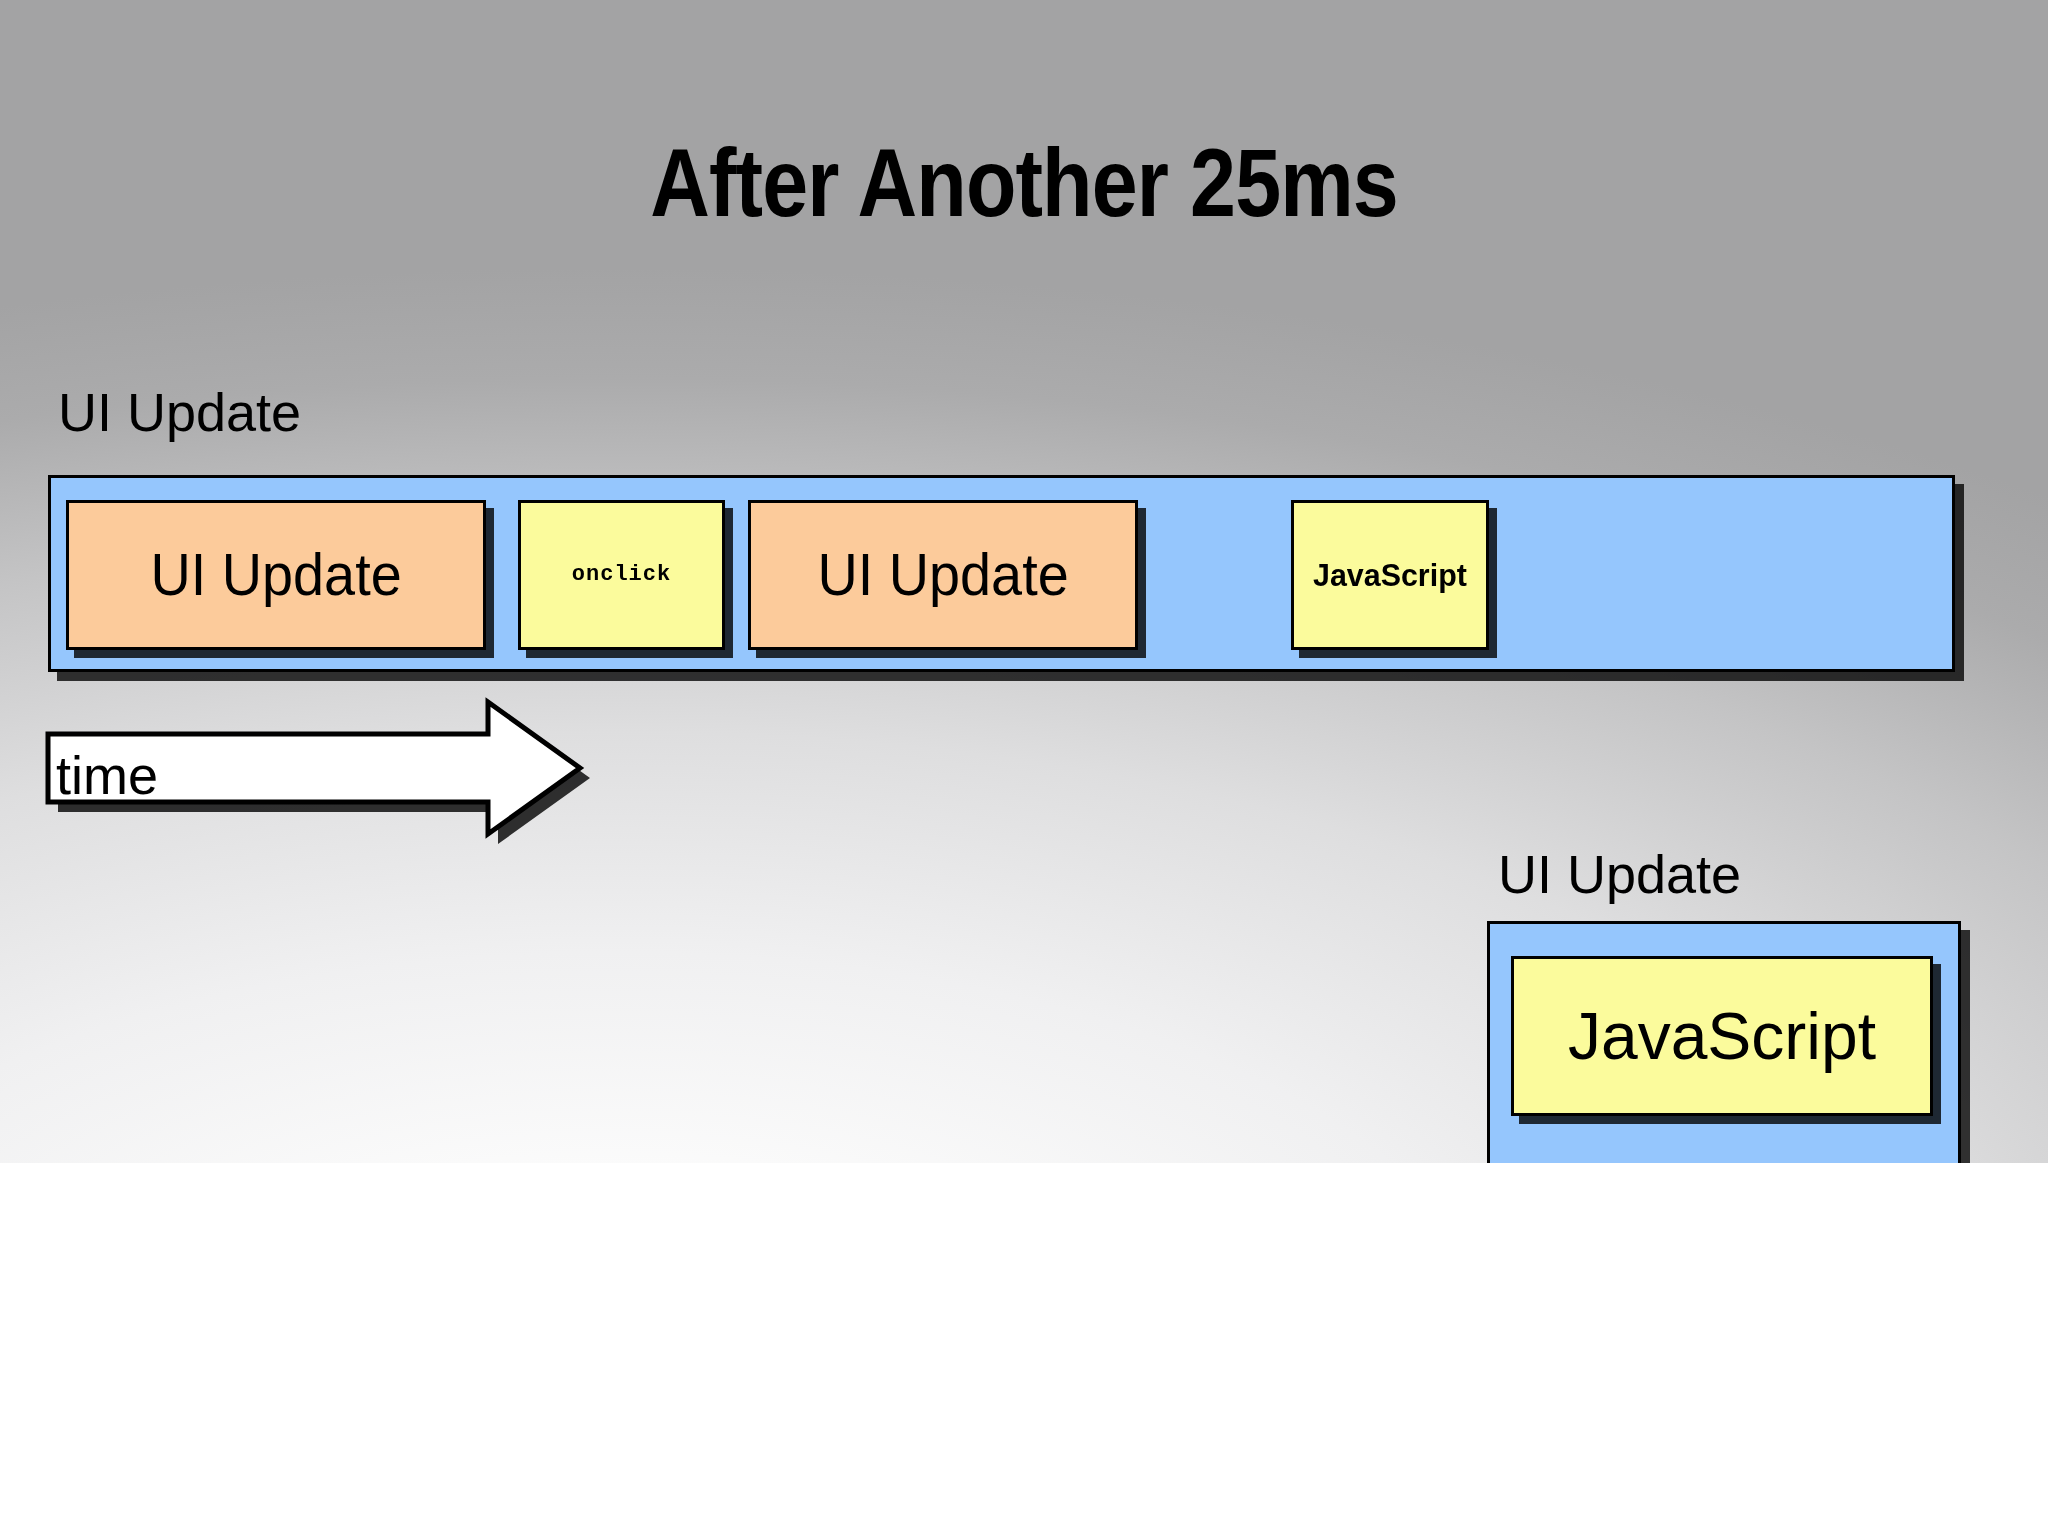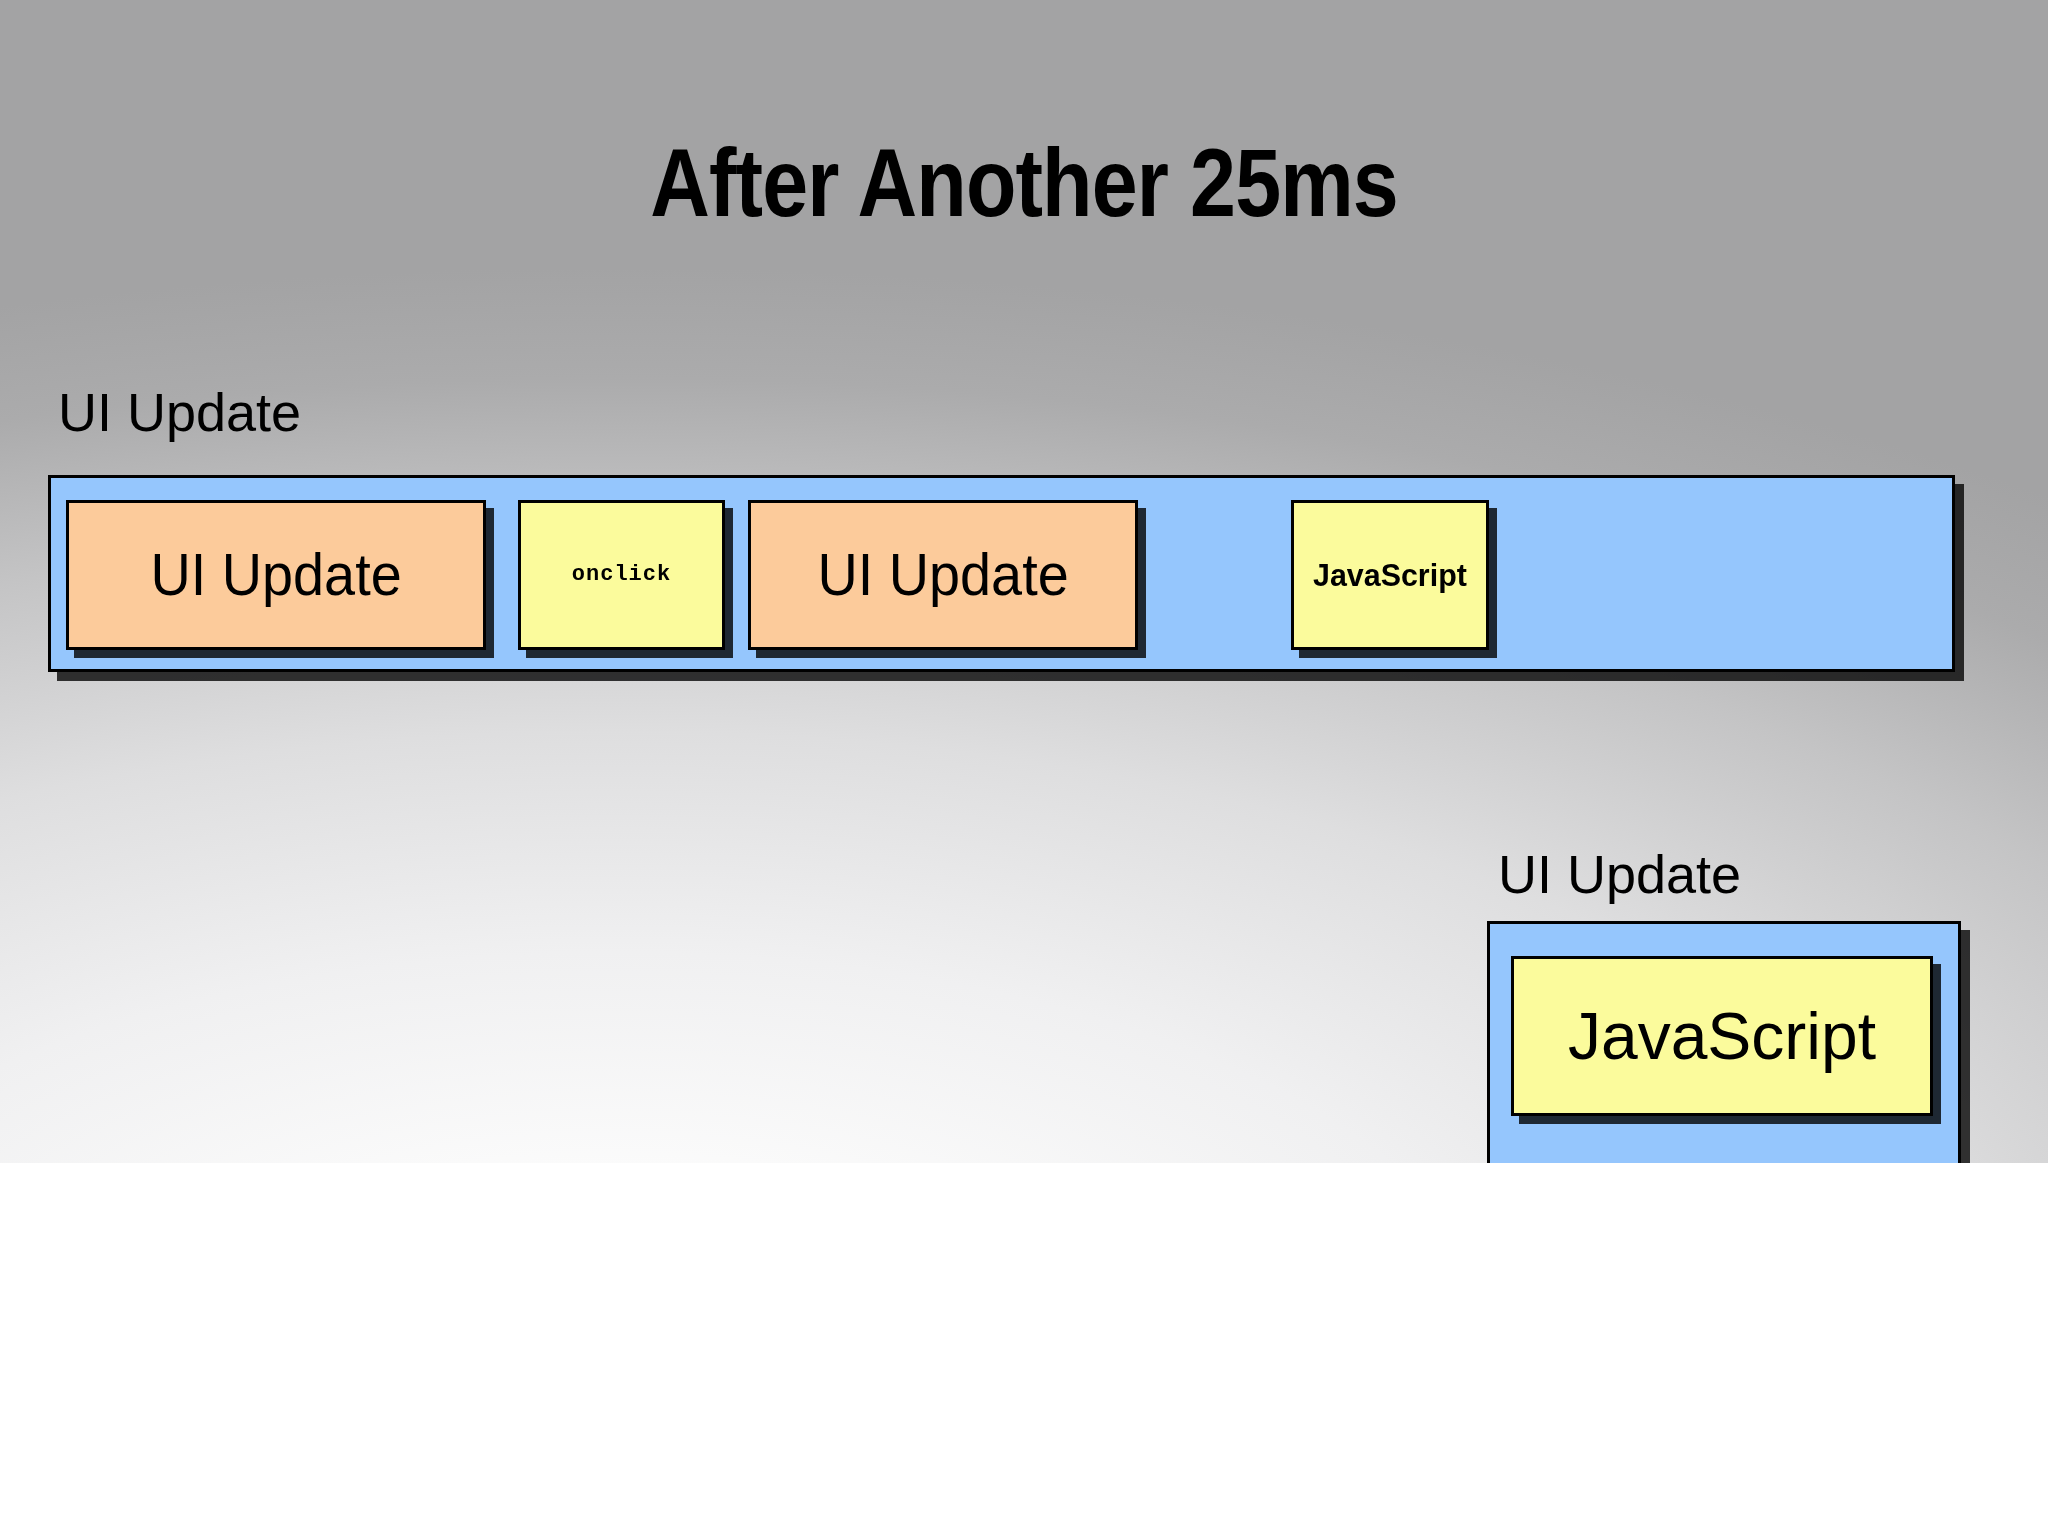--- a/index.html
+++ b/index.html
@@ -177,20 +177,27 @@
 
     <div id="block-ui-update-2" class="task-block peach">
       <span class="task-label ui-update">UI Update</span>
     </div>
 
     <div id="block-js" class="task-block yellow">
       <span class="task-label js-small">JavaScript</span>
     </div>
   </div>
 
+  <div id="time-arrow-wrap">
+    <svg id="time-arrow-svg" width="560" height="160" viewBox="0 0 560 160">
+      <polygon points="448,12 540,78 448,144 448,112 8,112 8,44 448,44" fill="rgba(0,0,0,0.80)" transform="translate(10,10)"></polygon>
+      <polygon points="448,12 540,78 448,144 448,112 8,112 8,44 448,44" fill="#ffffff" stroke="#000000" stroke-width="5" stroke-linejoin="miter"></polygon>
+    </svg>
+    <div id="time-arrow-label">time</div>
+  </div>
 
   <div id="ui-queue-label" class="section-label">UI Update</div>
 
   <div id="ui-queue-box" class="shadow-box">
     <div id="queue-item-js">
       <span class="task-label">JavaScript</span>
     </div>
   </div>
 
 </div>

